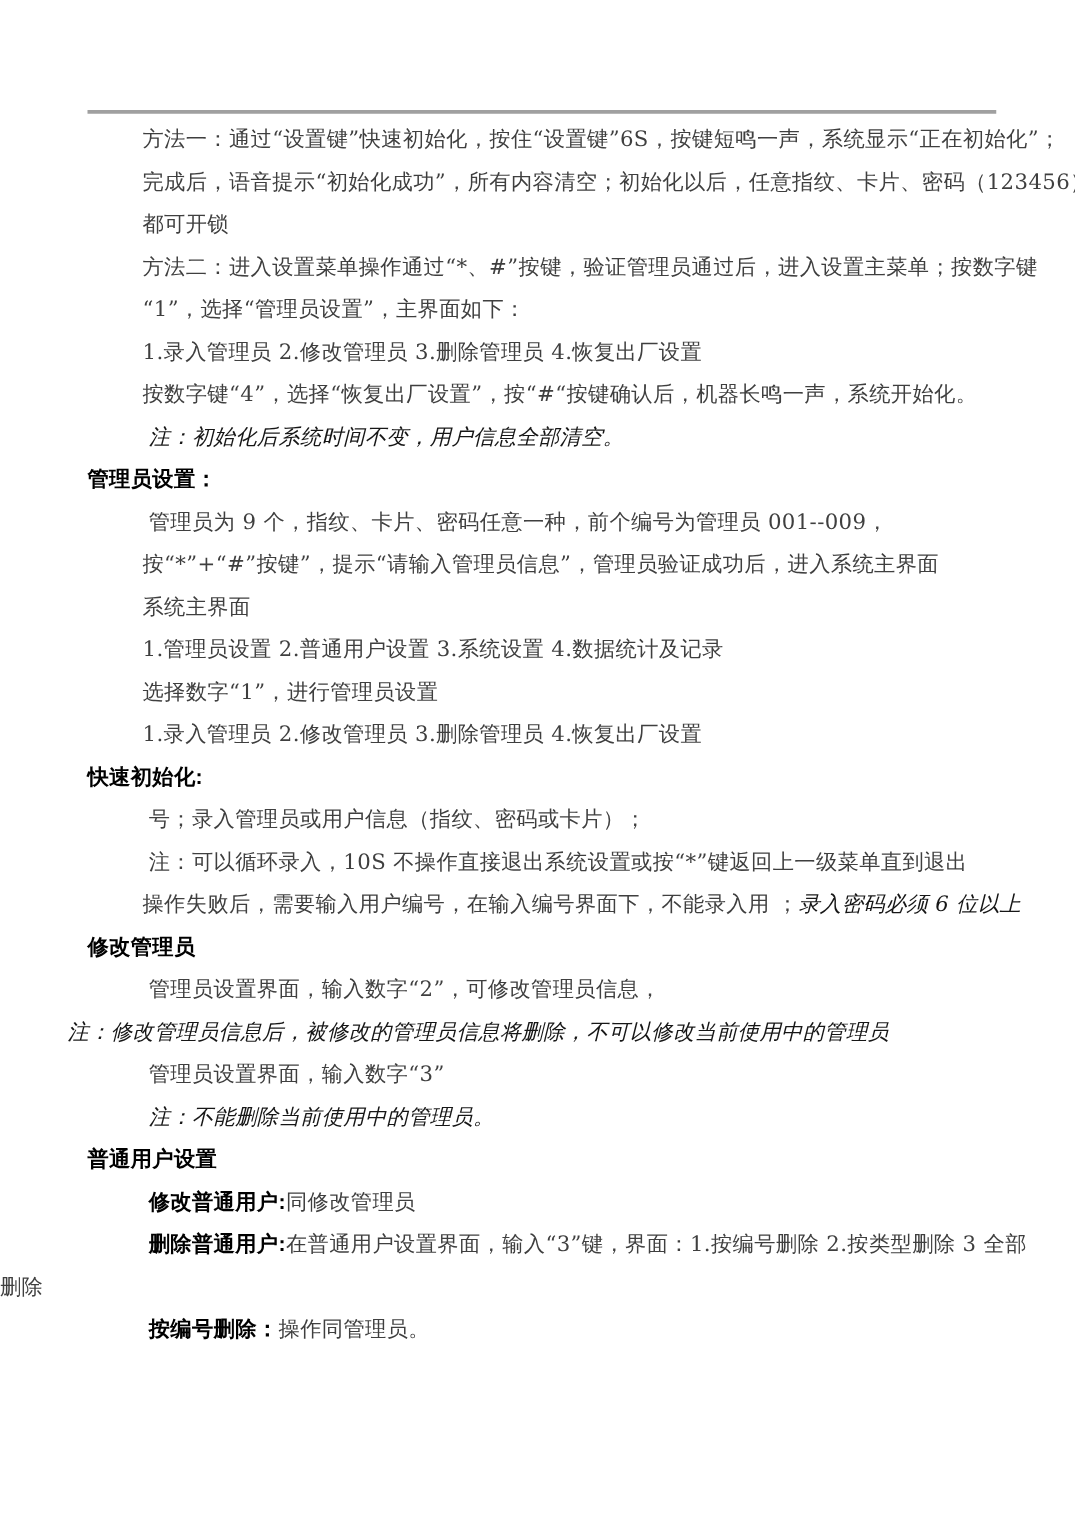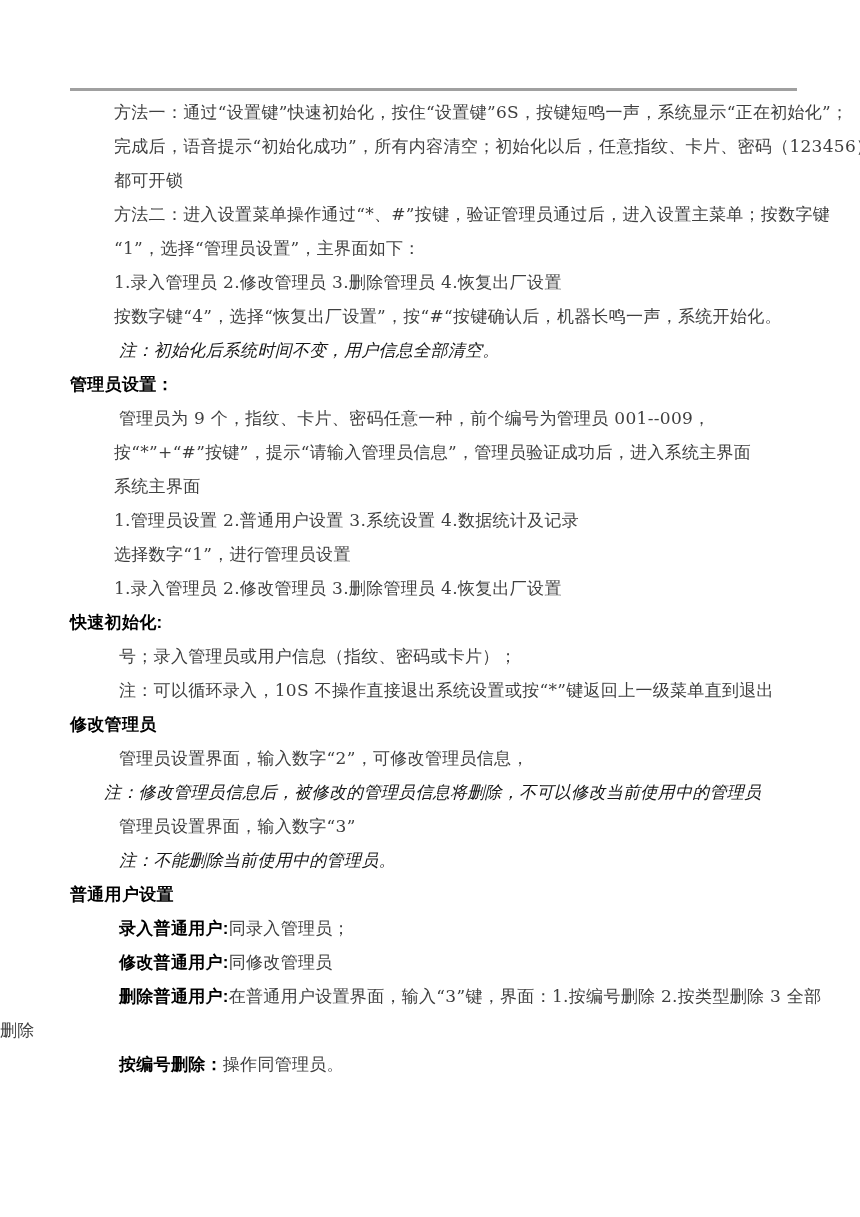--- a/index.html
+++ b/index.html
@@ -36,21 +36,21 @@
     font-size: 17px;
     white-space: nowrap;
     color: #3f3f3f;
     letter-spacing: 0.3px;
   }
   
   .i-margin  {  }
   .i-heading { padding-left: 70px;  }
   .i-body    { padding-left: 114px; }
   .i-note    { padding-left: 119px; }
-  .i-note2   { padding-left: 104px; }
+  .i-note2   { padding-left: 54px; }
   
   .seg-normal {
     font-family: "DejaVu Serif", "Liberation Serif", serif;
     font-weight: normal;
     color: #3f3f3f;
   }
   .seg-bold {
     font-family: Liberation Sans, sans-serif;
     font-weight: bold;
     color: #000000;
@@ -79,25 +79,25 @@
       <div class="line i-heading"><span class="seg-bold">管理员设置：</span></div>
       <div class="line i-note"><span class="seg-normal">管理员为 9 个，指纹、卡片、密码任意一种，前个编号为管理员 001--009，</span></div>
       <div class="line i-body"><span class="seg-normal">按“*”+“#”按键”，提示“请输入管理员信息”，管理员验证成功后，进入系统主界面</span></div>
       <div class="line i-body"><span class="seg-normal">系统主界面</span></div>
       <div class="line i-body"><span class="seg-normal">1.管理员设置  2.普通用户设置  3.系统设置  4.数据统计及记录</span></div>
       <div class="line i-body"><span class="seg-normal">选择数字“1”，进行管理员设置</span></div>
       <div class="line i-body"><span class="seg-normal">1.录入管理员  2.修改管理员  3.删除管理员  4.恢复出厂设置</span></div>
       <div class="line i-heading"><span class="seg-bold">快速初始化:</span></div>
       <div class="line i-note"><span class="seg-normal">号；录入管理员或用户信息（指纹、密码或卡片）；</span></div>
       <div class="line i-note"><span class="seg-normal">注：可以循环录入，10S 不操作直接退出系统设置或按“*”键返回上一级菜单直到退出</span></div>
+      <div class="line i-body"><span class="seg-normal">操作失败后，需要输入用户编号，在输入编号界面下，不能录入用 ；</span><span class="seg-bolditalic">录入密码必须 6 位以上</span></div>
       <div class="line i-heading"><span class="seg-bold">修改管理员</span></div>
       <div class="line i-note"><span class="seg-normal">管理员设置界面，输入数字“2”，可修改管理员信息，</span></div>
       <div class="line i-note2"><span class="seg-bolditalic">注：修改管理员信息后，被修改的管理员信息将删除，不可以修改当前使用中的管理员</span></div>
       <div class="line i-note"><span class="seg-normal">管理员设置界面，输入数字“3”</span></div>
       <div class="line i-note"><span class="seg-bolditalic">注：不能删除当前使用中的管理员。</span></div>
       <div class="line i-heading"><span class="seg-bold">普通用户设置</span></div>
-      <div class="line i-note"><span class="seg-bold">录入普通用户:</span><span class="seg-normal">同录入管理员；</span></div>
       <div class="line i-note"><span class="seg-bold">修改普通用户:</span><span class="seg-normal">同修改管理员</span></div>
       <div class="line i-note"><span class="seg-bold">删除普通用户:</span><span class="seg-normal">在普通用户设置界面，输入“3”键，界面：1.按编号删除  2.按类型删除  3 全部</span></div>
       <div class="line i-margin"><span class="seg-normal">删除</span></div>
       <div class="line i-note"><span class="seg-bold">按编号删除：</span><span class="seg-normal">操作同管理员。</span></div>
     </div>
 </div>
 
 </body></html>

